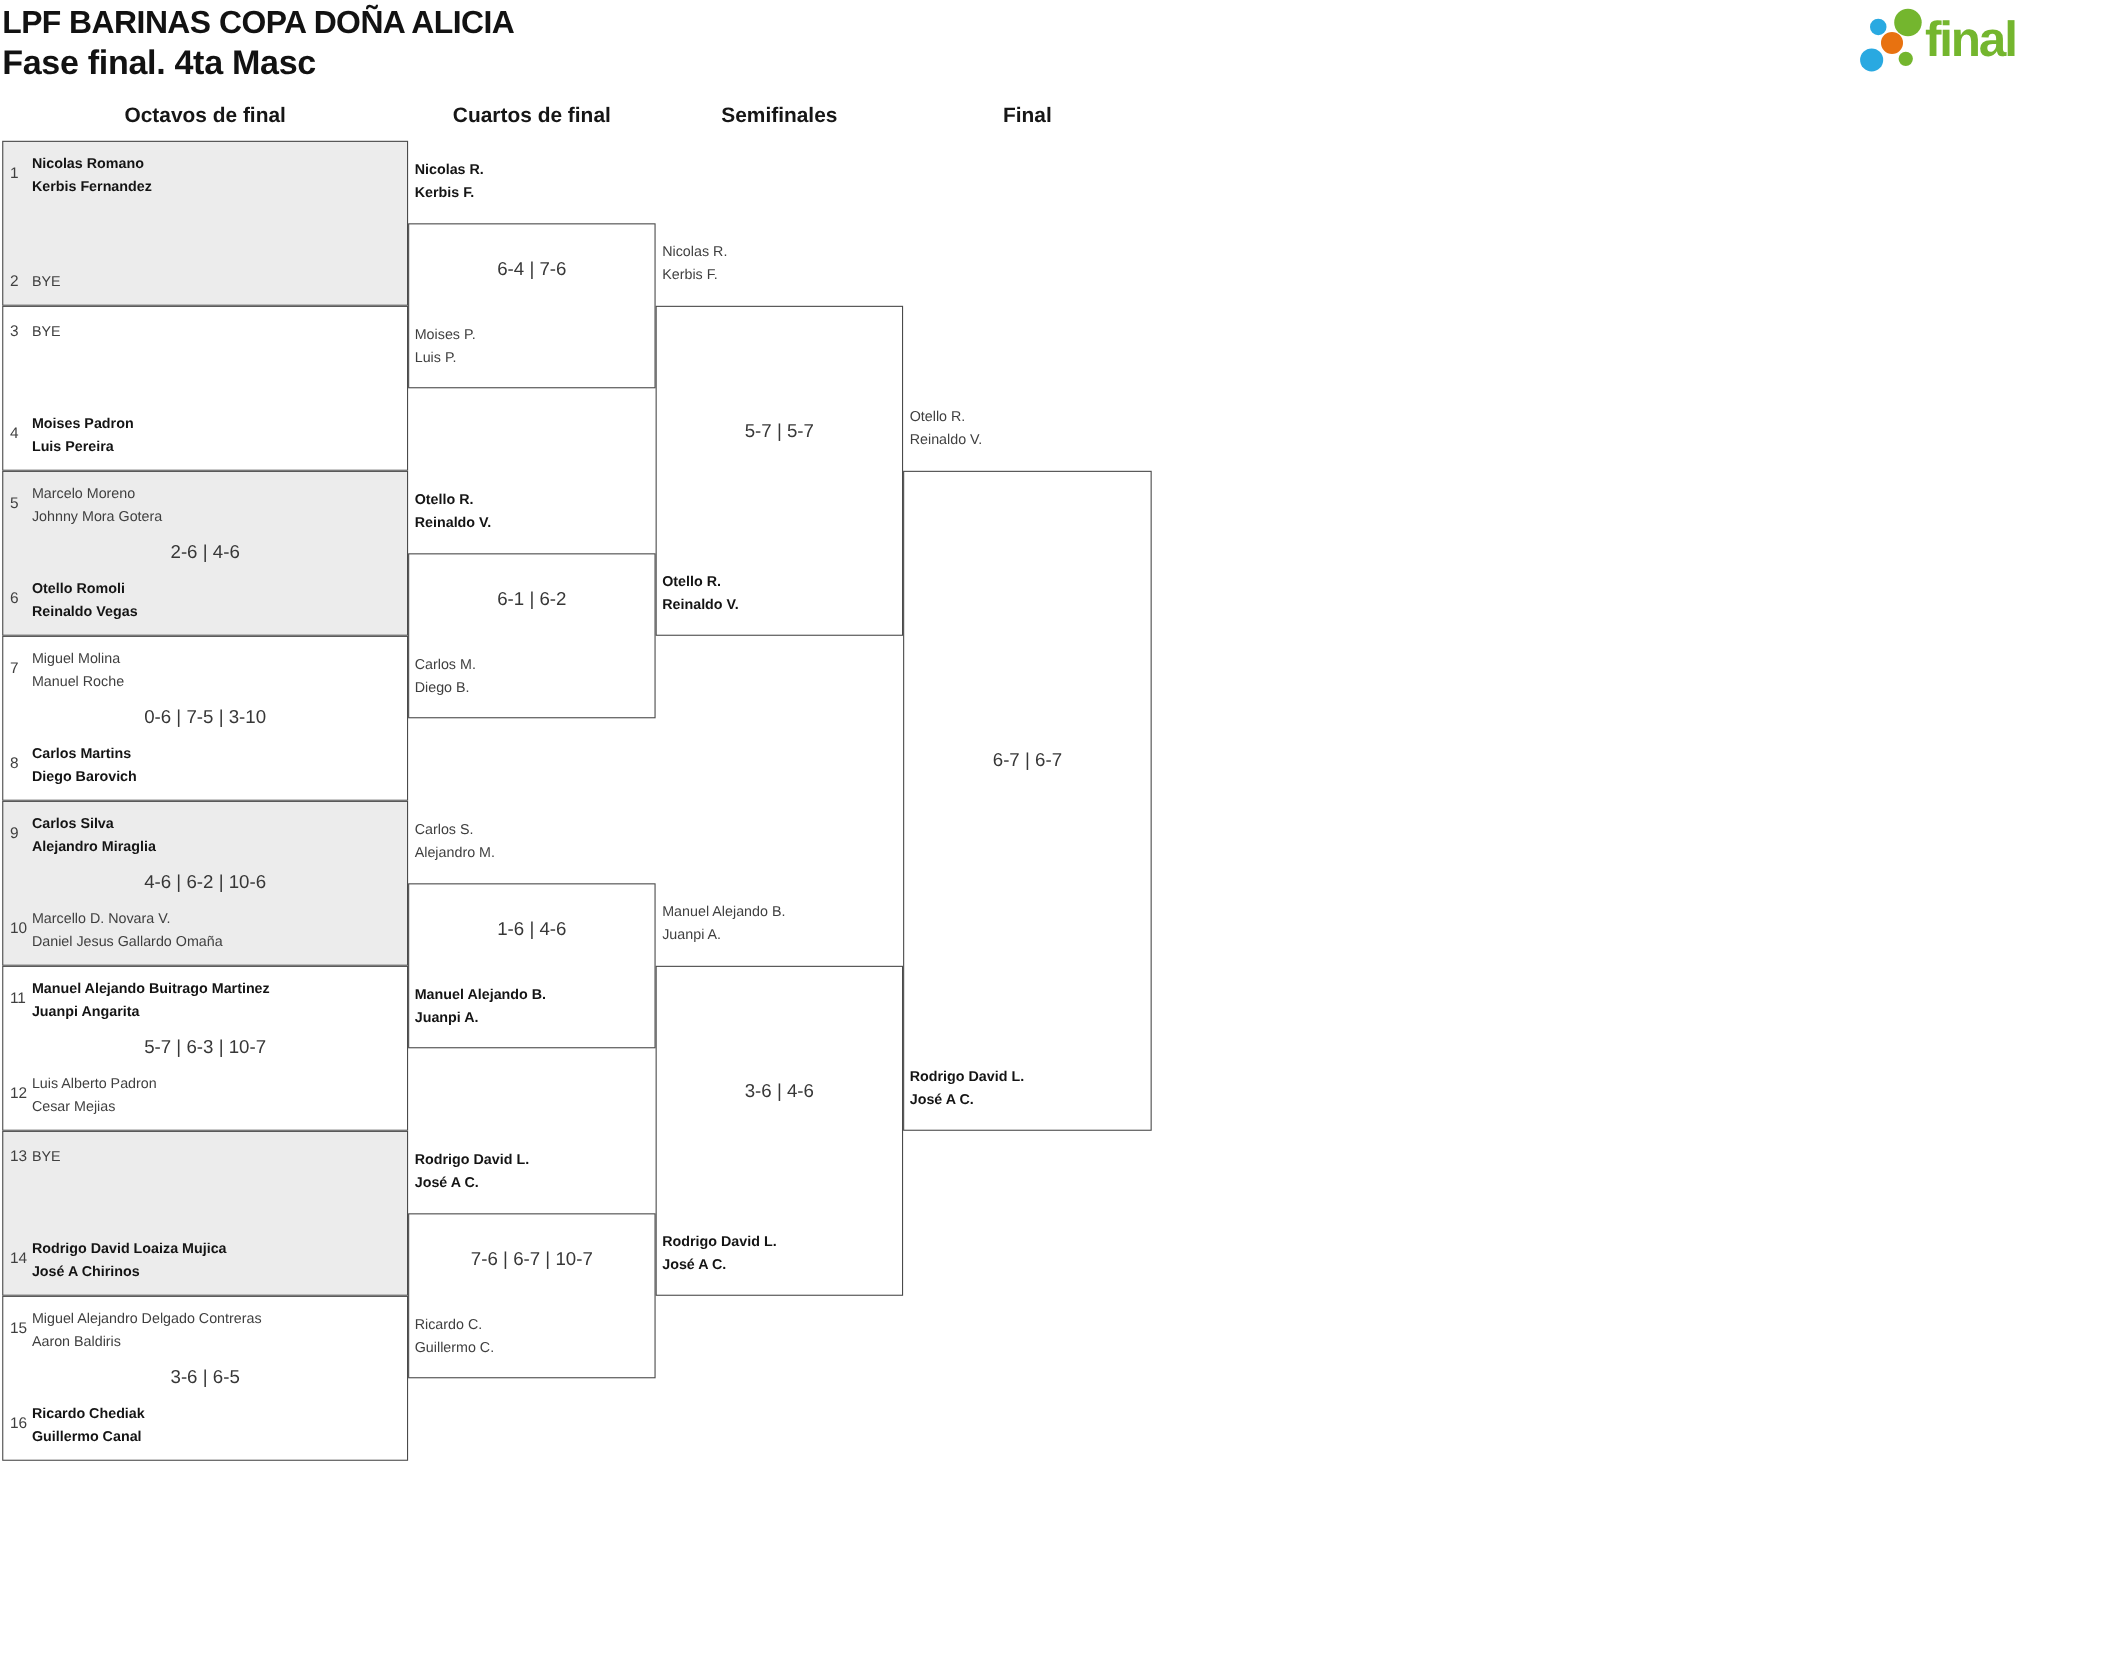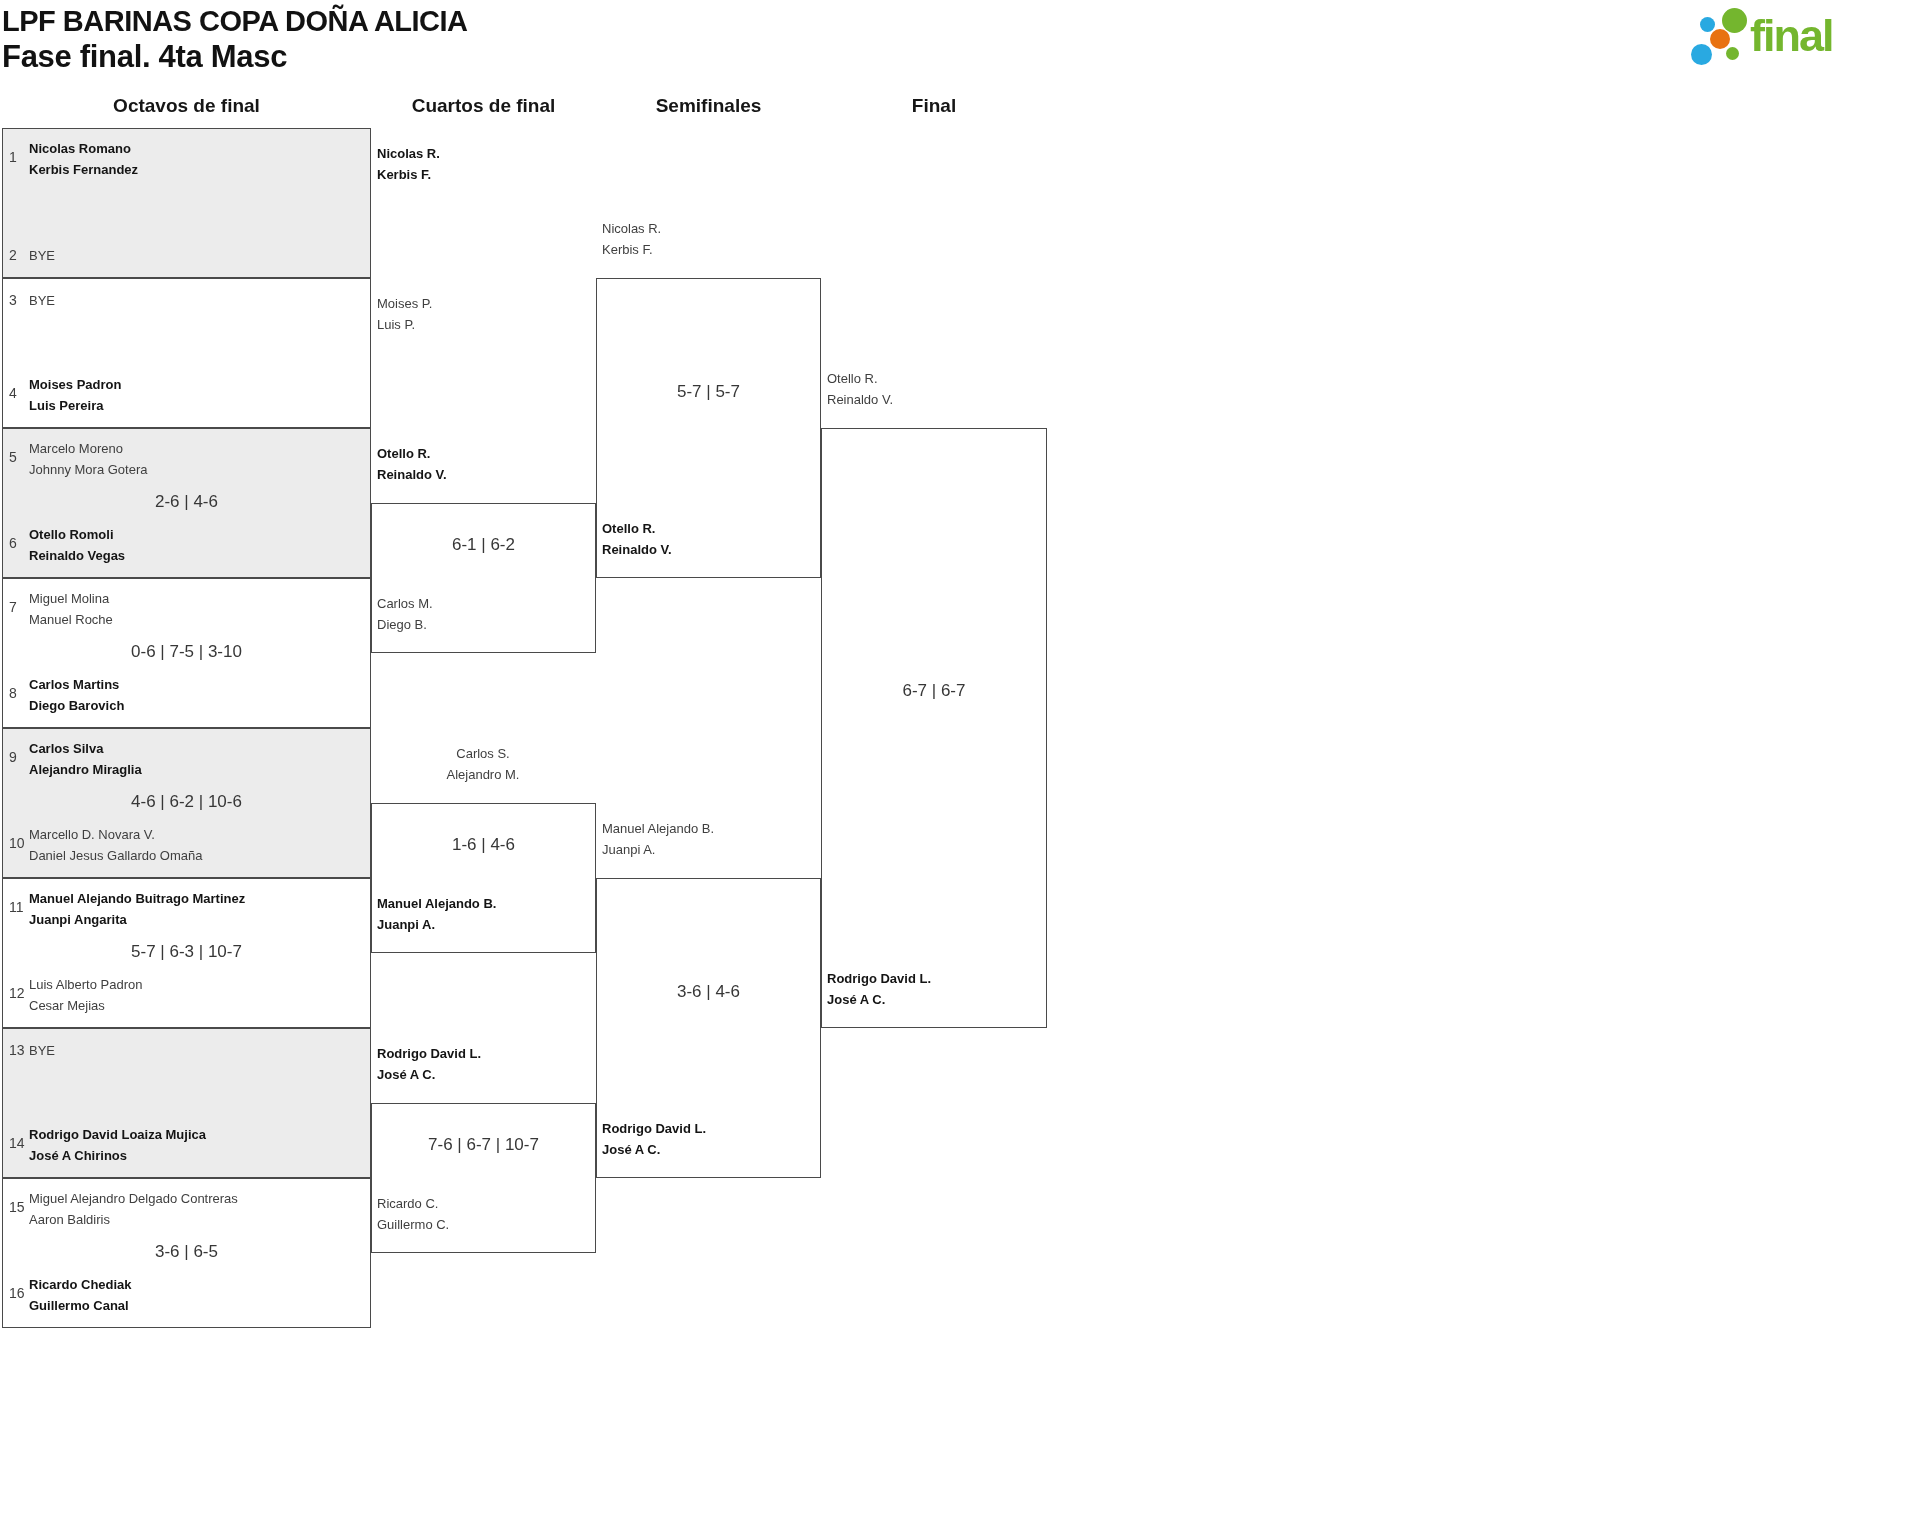--- a/index.html
+++ b/index.html
@@ -134,39 +134,42 @@
   <div class="box oct" style="top:1178px;">
     <span class="seed t2">15</span>
     <span class="team t2">Miguel Alejandro Delgado Contreras
 Aaron Baldiris</span>
     <span class="score">3-6 | 6-5</span>
     <span class="seed b2">16</span>
     <span class="team b2 winner">Ricardo Chediak
 Guillermo Canal</span>
   </div>
 
+  <div class="box qf" style="top:203px;">
+    <span class="score">6-4 | 7-6</span>
+  </div>
   <div class="box qf" style="top:503px;">
     <span class="score">6-1 | 6-2</span>
   </div>
   <div class="box qf" style="top:803px;">
     <span class="score">1-6 | 4-6</span>
   </div>
   <div class="box qf" style="top:1103px;">
     <span class="score">7-6 | 6-7 | 10-7</span>
   </div>
 
   <div class="team lbl qfc winner" style="top:143px;">Nicolas R.
 Kerbis F.</div>
   <div class="team lbl qfc" style="top:293px;">Moises P.
 Luis P.</div>
   <div class="team lbl qfc winner" style="top:443px;">Otello R.
 Reinaldo V.</div>
   <div class="team lbl qfc" style="top:593px;">Carlos M.
 Diego B.</div>
-  <div class="team lbl qfc" style="top:743px;text-align:center;">Carlos S.
+  <div class="team lbl qfc" style="top:743px;">Carlos S.
 Alejandro M.</div>
   <div class="team lbl qfc winner" style="top:893px;">Manuel Alejando B.
 Juanpi A.</div>
   <div class="team lbl qfc winner" style="top:1043px;">Rodrigo David L.
 José A C.</div>
   <div class="team lbl qfc" style="top:1193px;">Ricardo C.
 Guillermo C.</div>
 
   <div class="box sf" style="top:278px;">
     <span class="score">5-7 | 5-7</span>

